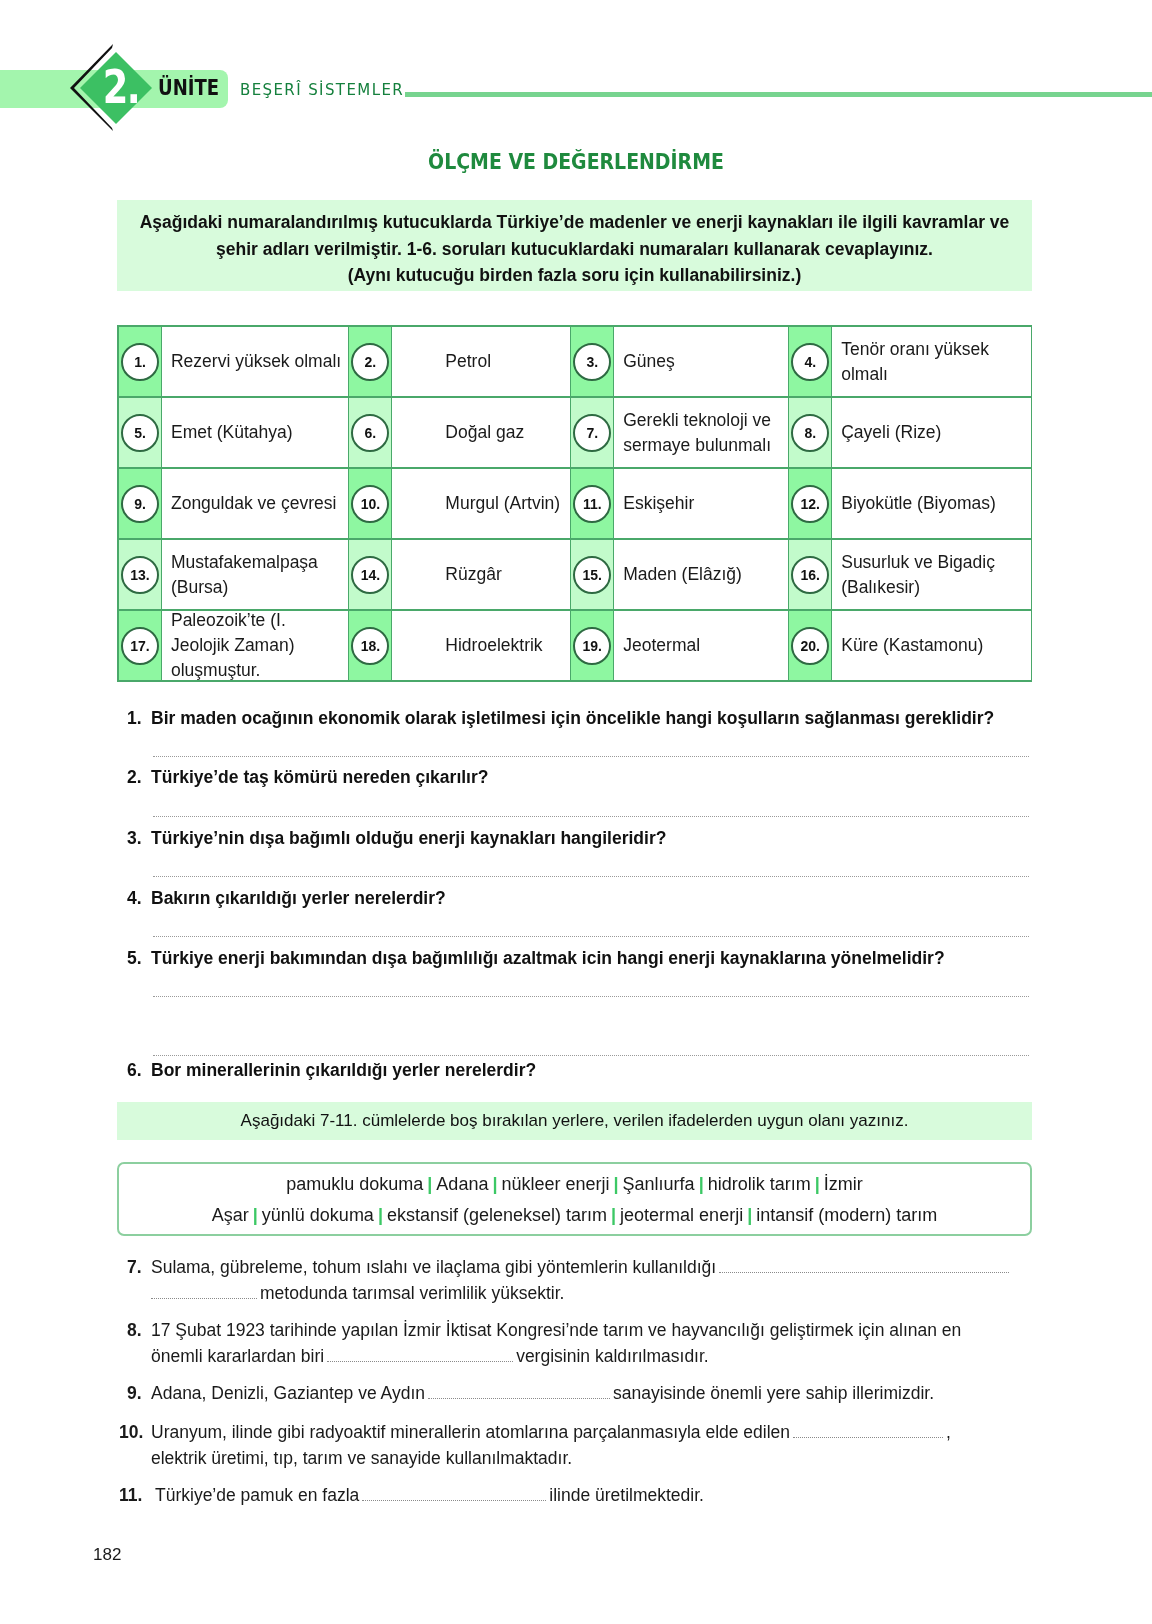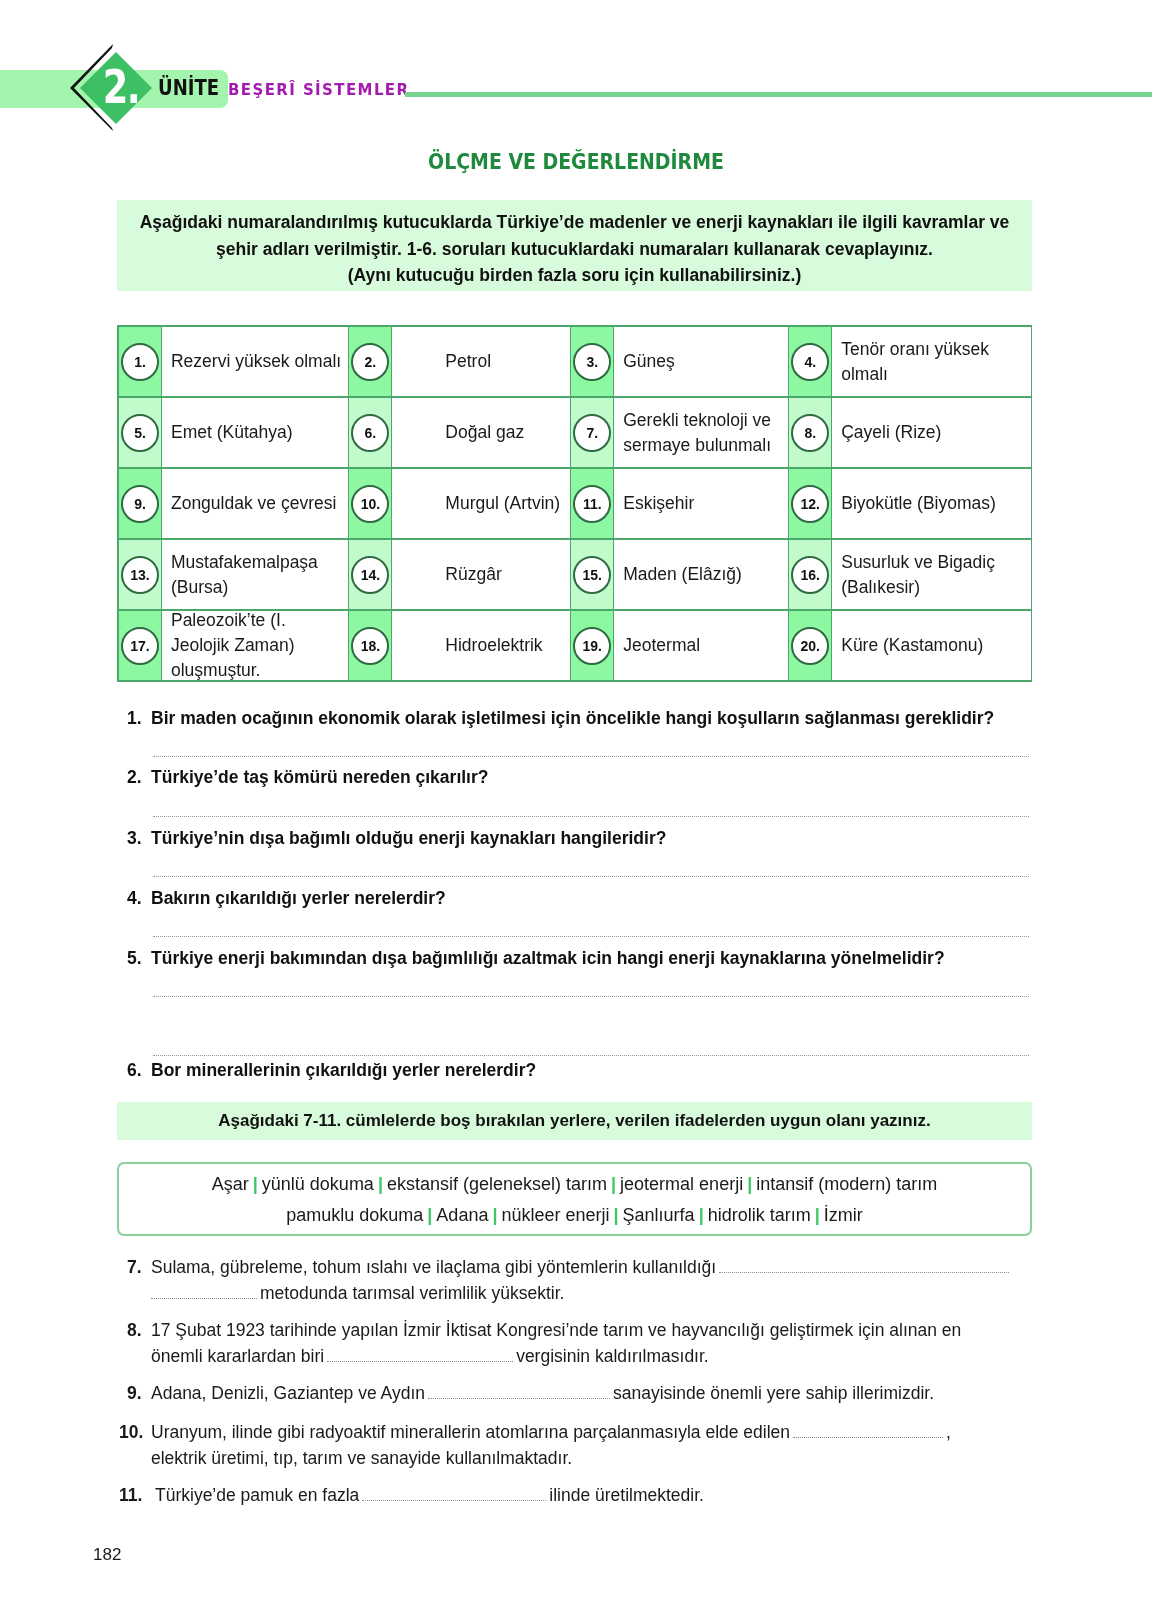--- a/index.html
+++ b/index.html
@@ -3,21 +3,21 @@
 <meta charset="utf-8">
 <style>
   * { box-sizing: border-box; margin: 0; padding: 0; }
   html, body { width: 1152px; height: 1624px; background: #ffffff; }
   body { position: relative; font-family: "Liberation Sans", sans-serif; color: #1a1a1a; overflow: hidden; }
 
   
   .hdr-band { position: absolute; left: 0; top: 70px; width: 228px; height: 38px; background: #a3f5ad; border-radius: 0 8px 8px 0; }
   .hdr-num { position: absolute; left: 96px; top: 60px; width: 50px; text-align: center; font-family: "DejaVu Sans", sans-serif; font-weight: bold; font-size: 46px; color: #ffffff; letter-spacing: -2px; transform: scaleX(0.8); }
   .hdr-unite { position: absolute; left: 158px; top: 75px; font-family: "DejaVu Sans", sans-serif; font-weight: bold; font-size: 22px; color: #111; transform: scaleX(0.82); transform-origin: left; }
-  .hdr-subject { position: absolute; left: 228px; top: 81px; font-family: "DejaVu Sans", sans-serif; font-size: 15px; letter-spacing: 1.4px; color: #a21caf; font-weight: bold; }
+  .hdr-subject { position: absolute; left: 240px; top: 81px; font-family: "DejaVu Sans", sans-serif; font-size: 15px; letter-spacing: 1.4px; color: #15803d; }
   .hdr-line { position: absolute; left: 405px; top: 92px; width: 747px; height: 5px; background: #77d48f; }
 
   .title { position: absolute; left: 0; width: 1152px; top: 150px; text-align: center; font-family: "DejaVu Sans", sans-serif; font-weight: bold; font-size: 21px; color: #1f8a3e; transform: scaleX(0.9); }
 
   .instr { position: absolute; left: 117px; top: 200px; width: 915px; height: 91px; background: #d8fbdc; text-align: center; font-weight: bold; font-size: 17.5px; line-height: 26.5px; padding-top: 9px; color: #111; }
 
   
   .grid { position: absolute; left: 117px; top: 325px; width: 915px; border-top: 2px solid #4aa86a; border-left: 2px solid #4aa86a; }
   .grid-row { display: flex; height: 71px; border-bottom: 2px solid #4aa86a; }
   .num-cell { width: 45px; display: flex; align-items: center; justify-content: center; border-right: 1.5px solid #4aa86a; }
@@ -25,21 +25,21 @@
   .row-light .num-cell { background: #c2fbcb; }
   .num-badge { width: 38px; height: 38px; border-radius: 50%; border: 2px solid #2e6a42; background: #fff; display: flex; align-items: center; justify-content: center; font-weight: bold; font-size: 14px; color: #111; }
   .txt-cell { display: flex; align-items: center; padding-left: 9px; font-size: 17.5px; line-height: 25px; color: #1a1a1a; border-right: 1.5px solid #4aa86a; }
   .c1 { width: 196px; } .c2 { width: 141px; margin-left: 44px; } .c3 { width: 183px; } .c4 { width: 209px; }
 
   
   .q { position: absolute; left: 127px; font-weight: bold; font-size: 17.5px; color: #111; white-space: nowrap; }
   .q .n { display: inline-block; width: 24px; }
   .dots { position: absolute; left: 153px; width: 876px; border-top: 1.5px dotted #9a9a9a; }
 
-  .instr2 { position: absolute; left: 117px; top: 1102px; width: 915px; height: 38px; background: #d8fbdc; text-align: center; font-weight: bold; font-size: 17px; line-height: 38px; color: #111; }
+  .instr2 { position: absolute; left: 117px; top: 1102px; width: 915px; height: 38px; background: #d8fbdc; text-align: center; font-weight: normal; font-size: 17px; line-height: 38px; color: #111; }
 
   .wordbox { position: absolute; left: 117px; top: 1162px; width: 915px; height: 74px; border: 2px solid #8ccf9f; border-radius: 7px; text-align: center; font-size: 18px; line-height: 31px; padding-top: 5px; color: #1a1a1a; }
   .wordbox .sep { color: #3cc865; font-weight: bold; padding: 0 4px; }
 
   .fb { position: absolute; left: 127px; font-size: 17.5px; line-height: 26px; color: #1a1a1a; }
   .fb .n { font-weight: bold; display: inline-block; }
   .blank { display: inline-block; border-bottom: 1.5px dotted #8a8a8a; height: 16px; vertical-align: baseline; margin: 0 3px; }
 
   .pageno { position: absolute; left: 93px; top: 1545px; font-size: 17px; color: #1a1a1a; }
 </style>
@@ -167,24 +167,24 @@
 <div class="dots" style="top:936px;"></div>
 <div class="q" style="top:948px;"><span class="n">5.</span><span>Türkiye enerji bakımından dışa bağımlılığı azaltmak icin hangi enerji kaynaklarına yönelmelidir?</span></div>
 <div class="dots" style="top:996px;"></div>
 <div class="q" style="top:1060px;"><span class="n">6.</span><span>Bor minerallerinin çıkarıldığı yerler nerelerdir?</span></div>
 <div class="dots" style="top:1055px;"></div>
 
 <div class="instr2">Aşağıdaki 7-11. cümlelerde boş bırakılan yerlere, verilen ifadelerden uygun olanı yazınız.</div>
 
 <div class="wordbox">
   <div>
+    <span>pamuklu dokuma</span><span class="sep">|</span><span>Adana</span><span class="sep">|</span><span>nükleer enerji</span><span class="sep">|</span><span>Şanlıurfa</span><span class="sep">|</span><span>hidrolik tarım</span><span class="sep">|</span><span>İzmir</span>
+  </div>
+  <div>
     <span>Aşar</span><span class="sep">|</span><span>yünlü dokuma</span><span class="sep">|</span><span>ekstansif (geleneksel) tarım</span><span class="sep">|</span><span>jeotermal enerji</span><span class="sep">|</span><span>intansif (modern) tarım</span>
-  </div>
-  <div>
-    <span>pamuklu dokuma</span><span class="sep">|</span><span>Adana</span><span class="sep">|</span><span>nükleer enerji</span><span class="sep">|</span><span>Şanlıurfa</span><span class="sep">|</span><span>hidrolik tarım</span><span class="sep">|</span><span>İzmir</span>
   </div>
 </div>
 
 <div class="fb" style="top:1254px;">
   <span class="n" style="width:24px;">7.</span><span>Sulama, gübreleme, tohum ıslahı ve ilaçlama gibi yöntemlerin kullanıldığı</span><span class="blank" style="width:290px;"></span><br>
   <span style="display:inline-block;width:24px;"></span><span class="blank" style="width:106px;margin-left:0;"></span><span>metodunda tarımsal verimlilik yüksektir.</span>
 </div>
 <div class="fb" style="top:1317px;">
   <span class="n" style="width:24px;">8.</span><span>17 Şubat 1923 tarihinde yapılan İzmir İktisat Kongresi’nde tarım ve hayvancılığı geliştirmek için alınan en</span><br>
   <span style="display:inline-block;width:24px;"></span><span>önemli kararlardan biri</span><span class="blank" style="width:186px;"></span><span>vergisinin kaldırılmasıdır.</span>

